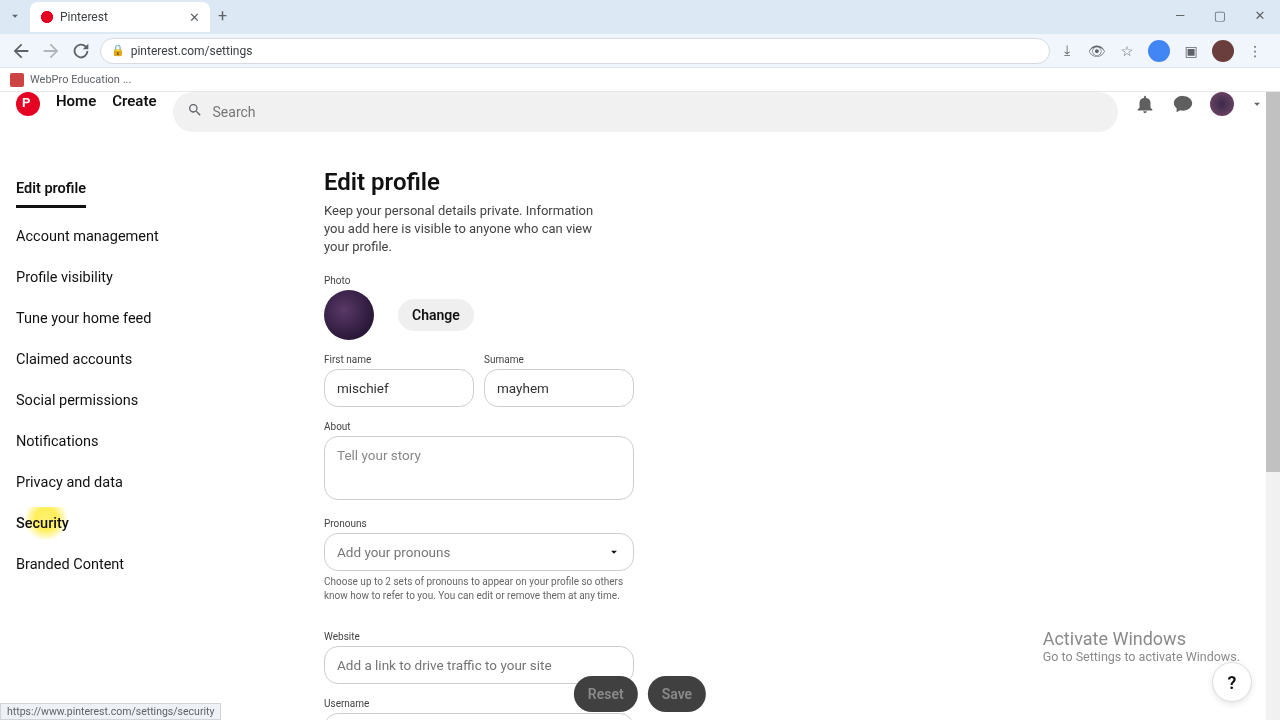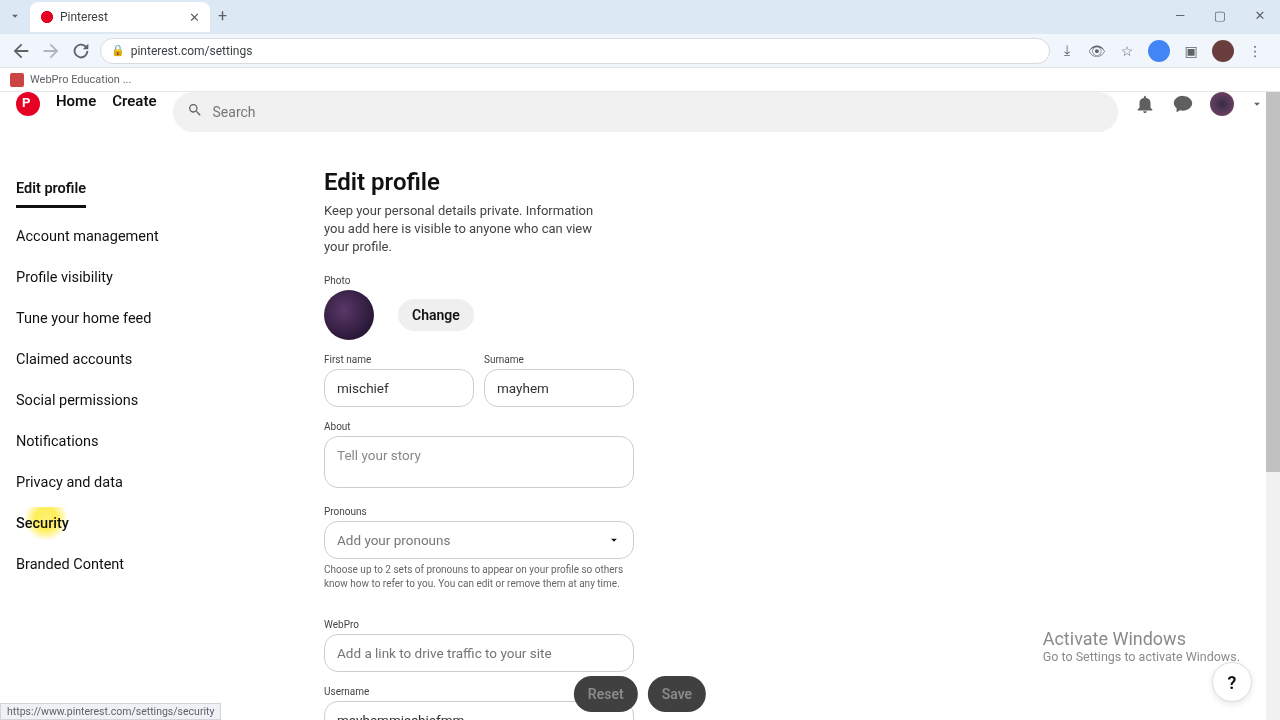--- a/index.html
+++ b/index.html
@@ -48,21 +48,21 @@
 .page-title{font-size:24px;font-weight:600;color:#111;margin-bottom:6px}
 .page-desc{font-size:13px;color:#444;max-width:290px;line-height:1.4;margin-bottom:18px}
 .field-label{font-size:10px;color:#444;margin-bottom:4px;display:block}
 .photo-row{display:flex;align-items:center;gap:24px;margin-bottom:14px}
 .avatar-lg{width:50px;height:50px;border-radius:50%;background:radial-gradient(circle at 40% 40%,#5a3868,#2a1838 70%)}
 .btn-chg{padding:8px 14px;background:#efefef;border:none;border-radius:20px;font-size:14px;font-weight:600;color:#111;cursor:pointer}
 .row2{display:flex;gap:10px;margin-bottom:14px}
 .fcol{display:flex;flex-direction:column}
 .text-input{width:150px;height:38px;border:1.5px solid #cdcdcd;border-radius:14px;padding:0 12px;font-size:13.5px;color:#333}
 .text-input.wide{width:310px}
-.textarea{width:310px;height:52px;border:1.5px solid #cdcdcd;border-radius:14px;padding:10px 12px;font-size:13.5px;color:#333;resize:none}
+.textarea{width:310px;height:64px;border:1.5px solid #cdcdcd;border-radius:14px;padding:10px 12px;font-size:13.5px;color:#333;resize:none}
 .textarea::placeholder{color:#888}
 .select-box{width:310px;height:38px;border:1.5px solid #cdcdcd;border-radius:14px;padding:0 12px;display:flex;align-items:center;justify-content:space-between;font-size:13.5px;color:#777}
 .hint{font-size:10px;color:#666;max-width:310px;line-height:1.4;margin-top:4px;margin-bottom:28px}
 .section{margin-bottom:14px}
 .footer-btns{position:fixed;bottom:8px;left:50%;transform:translateX(-50%);display:flex;gap:10px}
 .fbtn{padding:10px 14px;border-radius:22px;border:none;font-size:14px;font-weight:600;background:#404040;color:#8a8a8a;cursor:not-allowed}
 .help-fab{position:fixed;bottom:18px;right:28px;width:40px;height:40px;border-radius:50%;background:#fff;border:1px solid #ddd;display:flex;align-items:center;justify-content:center;font-size:18px;font-weight:600;color:#111;box-shadow:0 2px 6px rgba(0,0,0,.1)}
 .activate{position:fixed;bottom:56px;right:40px;text-align:left;color:#8a8a8a}
 .activate .l1{font-size:18px;font-weight:400}
 .activate .l2{font-size:12.5px}
@@ -205,21 +205,21 @@
         <div class="select-box">
           <span>Add your pronouns</span>
           <span style="width:14px;height:14px;color:#111"><svg viewBox="0 0 24 24">
                 <path fill="currentColor" d="M7 10l5 5 5-5z"></path>
               </svg></span>
         </div>
         <div class="hint">Choose up to 2 sets of pronouns to appear on your profile so others know how to refer to you. You can edit or remove them at any time.</div>
       </div>
 
       <div class="section">
-        <span class="field-label">WebPro</span>
+        <span class="field-label">Website</span>
         <input class="text-input wide" placeholder="Add a link to drive traffic to your site" style="">
       </div>
 
       <div class="section">
         <span class="field-label">Username</span>
         <input class="text-input wide" value="mayhemmischiefmm" style="">
         
       </div>
     </div>
   </div>

